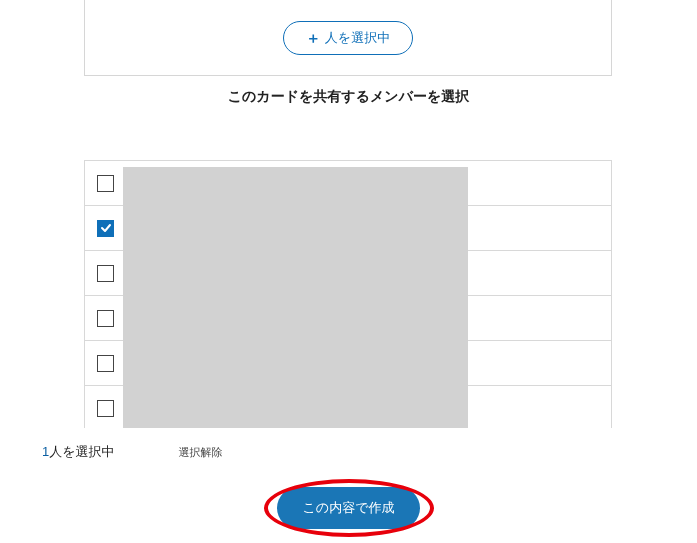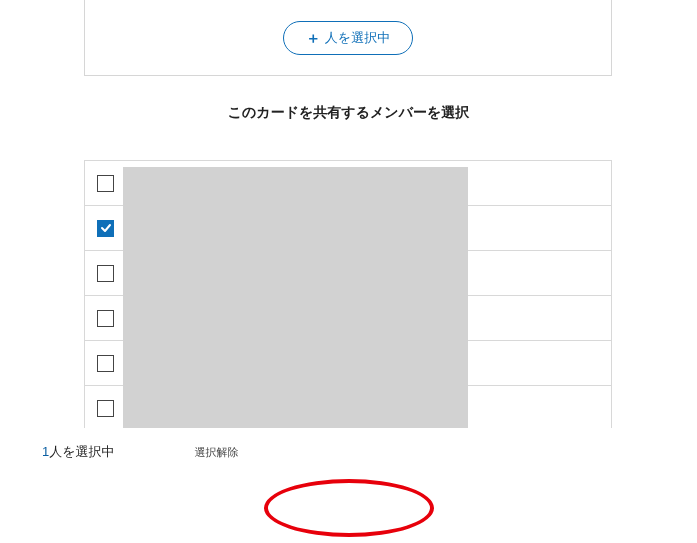--- a/index.html
+++ b/index.html
@@ -39,21 +39,21 @@
   }
   .add-button .plus {
     font-size: 15px;
     line-height: 1;
     font-weight: 600;
   }
   .section-title {
     position: absolute;
     left: 0;
     width: 697px;
-    top: 104px;
+    top: 88px;
     text-align: center;
     font-size: 14px;
     font-weight: 600;
     color: #222;
   }
   .member-table {
     position: absolute;
     left: 84px;
     top: 160px;
     width: 528px;
@@ -97,21 +97,21 @@
     height: 261px;
     background: #d2d2d2;
     z-index: 2;
   }
   .status-bar {
     position: absolute;
     left: 42px;
     top: 443px;
     display: flex;
     align-items: baseline;
-    gap: 36px;
+    gap: 20px;
   }
   .selected-count {
     font-size: 13px;
     color: #222;
   }
   .selected-count .num { color: #0b5fa2; }
   .clear-selection {
     font-size: 11px;
     color: #444;
     cursor: pointer;
@@ -192,14 +192,15 @@
 <div class="status-bar">
   <span class="selected-count">
     <span class="num">1</span><span>人を選択中</span>
   </span>
   <span class="clear-selection">選択解除</span>
 </div>
 
 <div class="submit-wrap">
   <div class="submit-ellipse">
     <div class="ring"></div>
+    <button class="submit-button">この内容で作成</button>
   </div>
 </div>
 
 </body></html>

